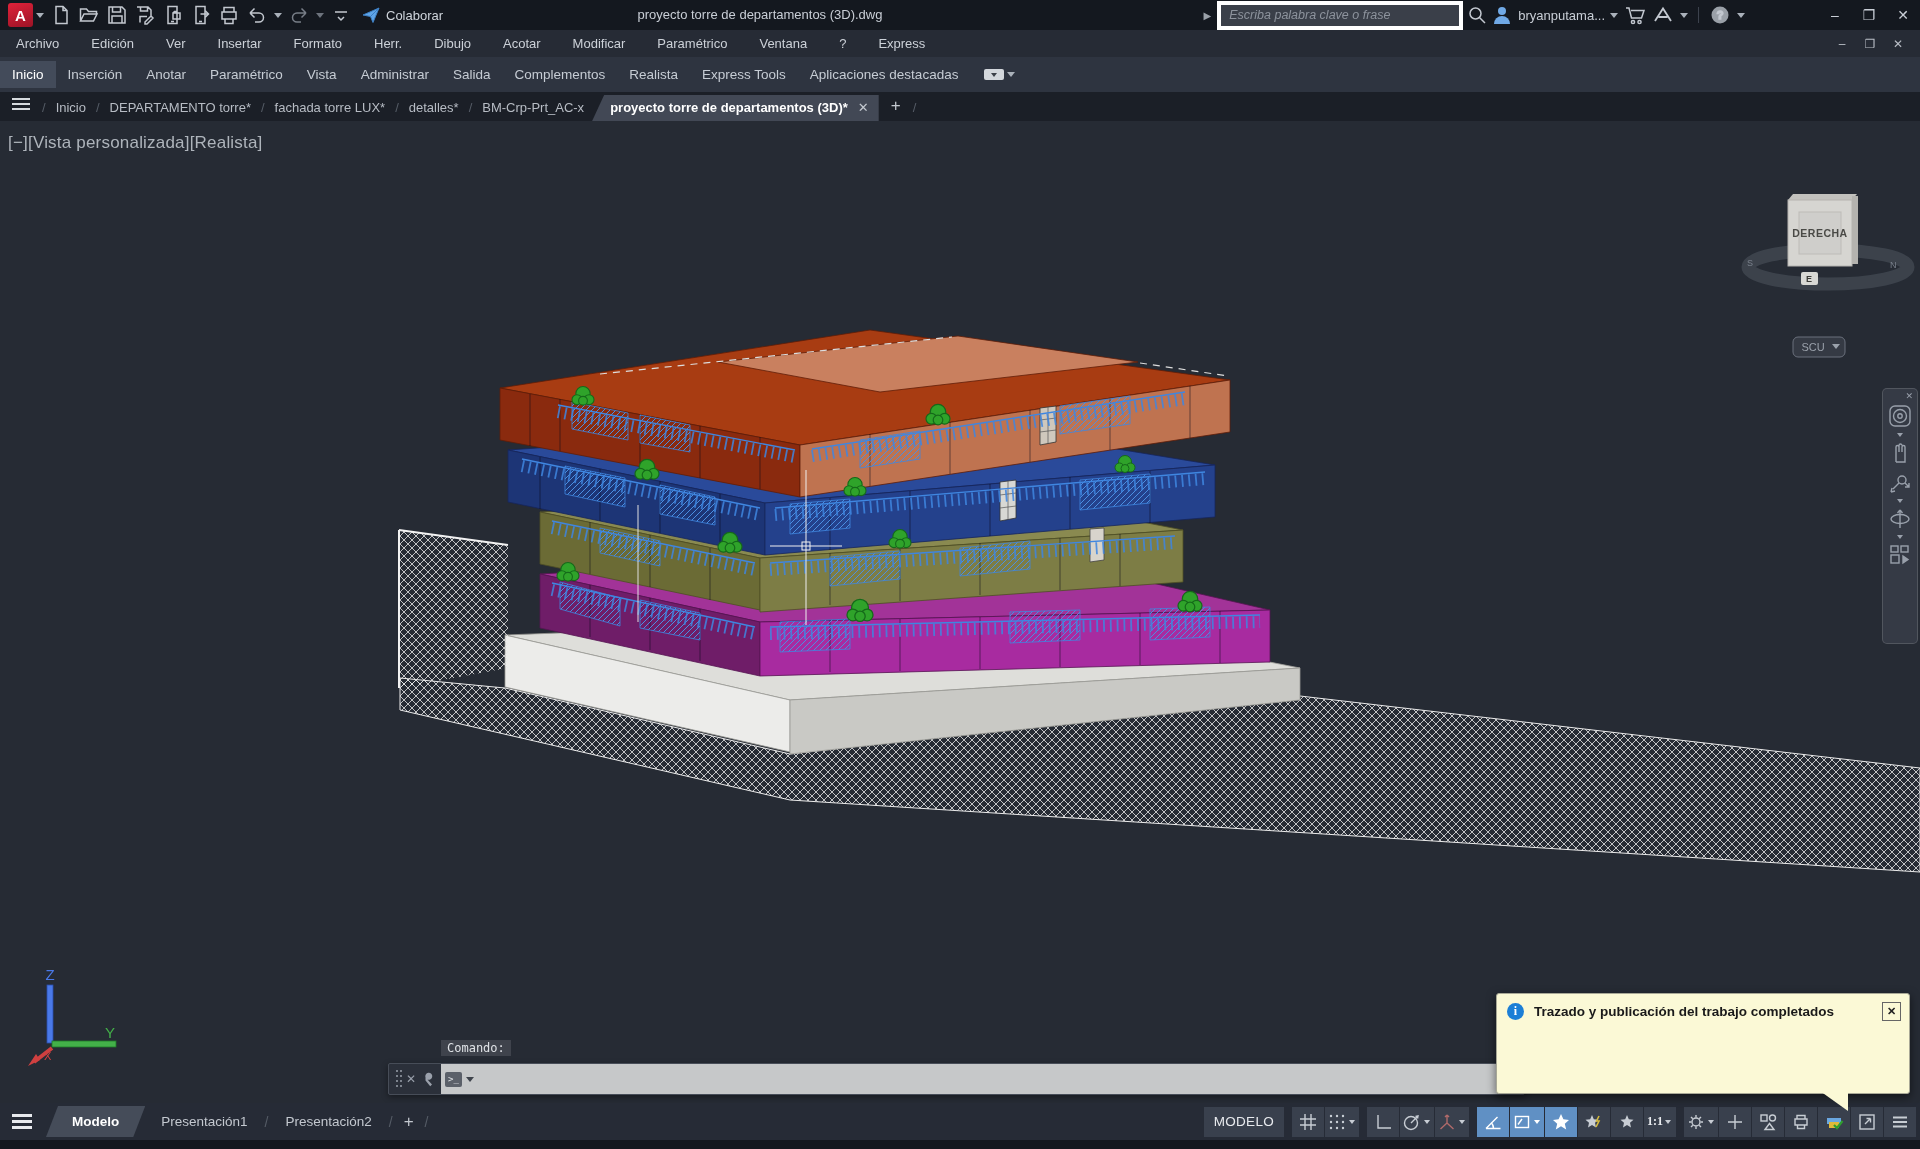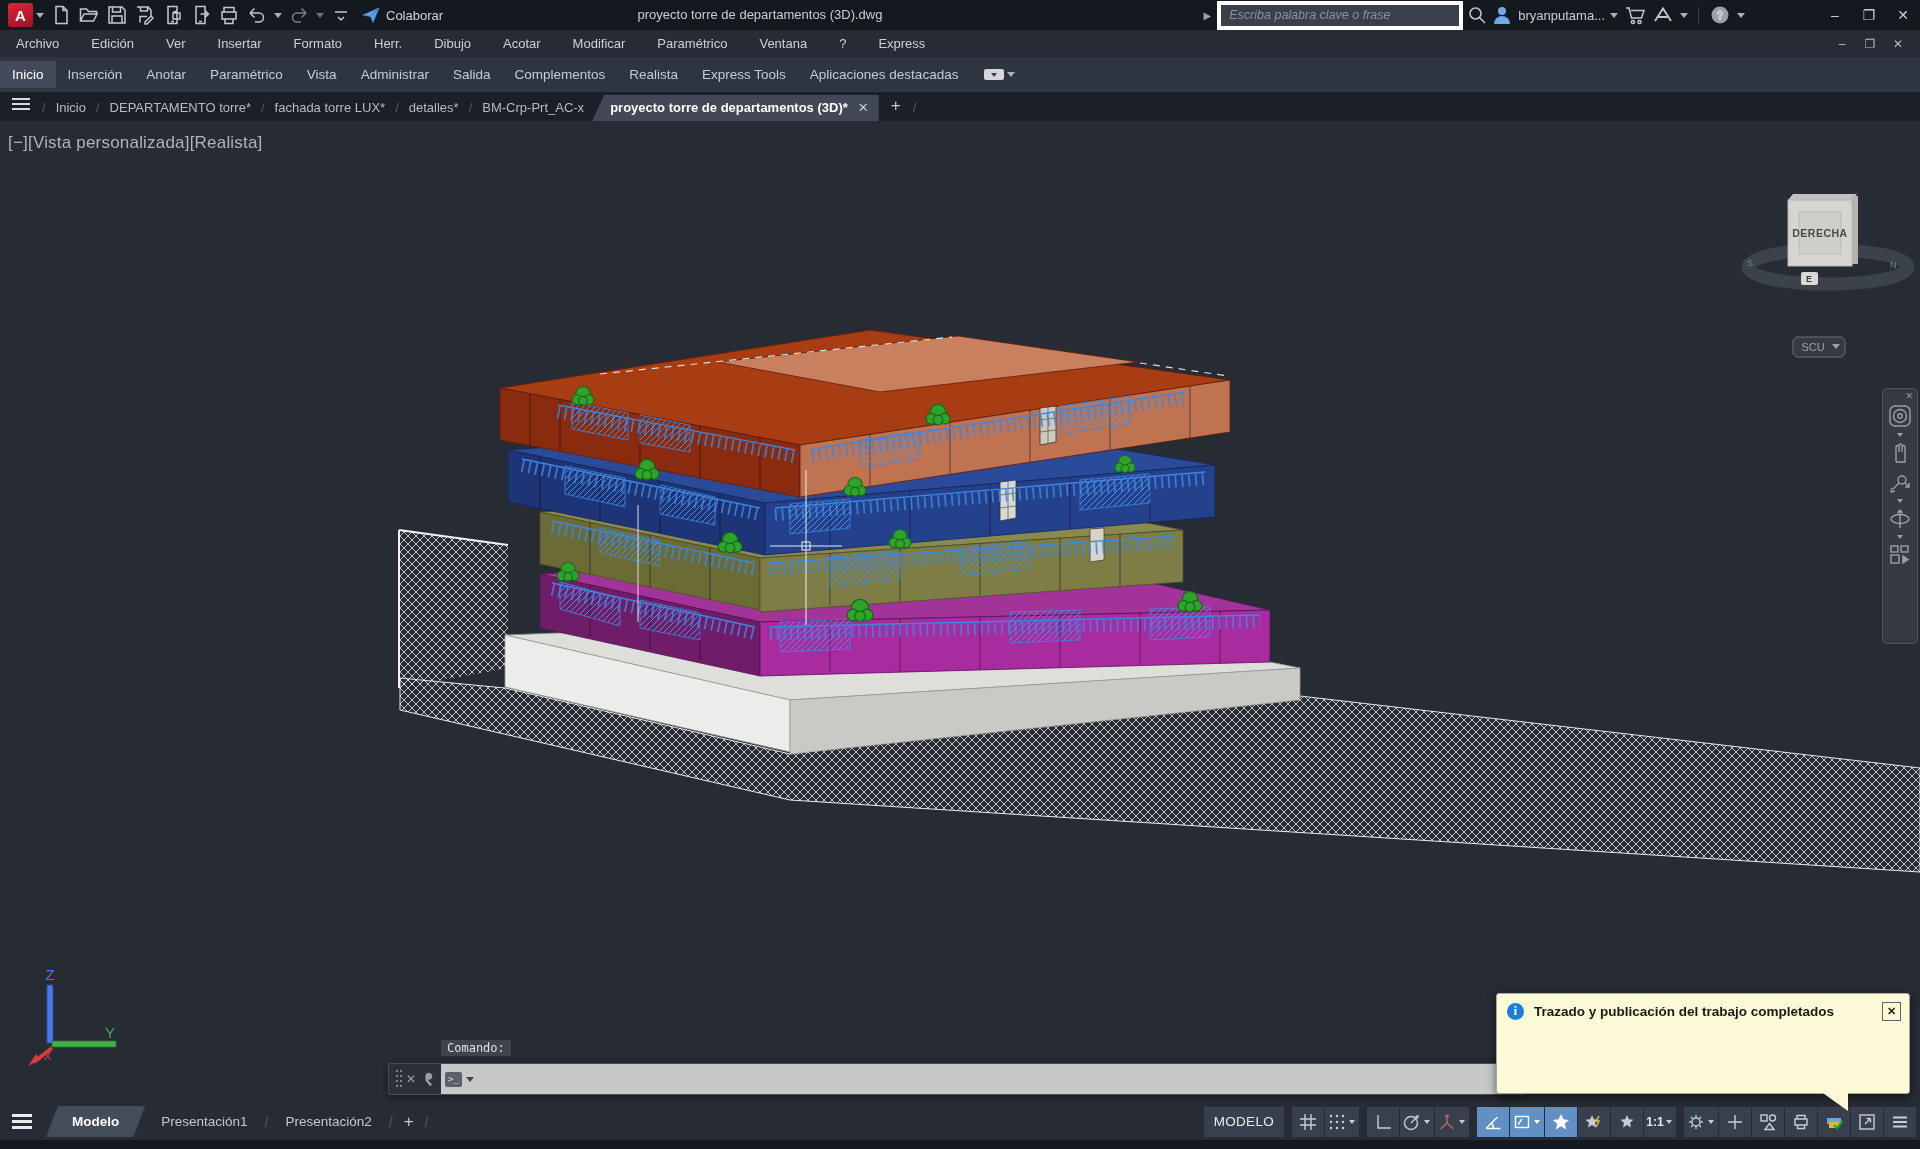--- a/index.html
+++ b/index.html
@@ -101,21 +101,21 @@
   #bottomstrip{left:0;top:1140px;width:1920px;height:9px;background:#14181f;}
   .lham i{display:block;width:20px;height:2.5px;background:#e8eaee;margin:3.5px 0;}
   .lham{margin:0 14px 0 12px;}
   .ltab{color:#c3c8cf;font-size:13.5px;padding:8px 16px;}
   .ltab.active{background:#454c59;color:#fff;font-weight:bold;
      clip-path:polygon(12px 0,100% 0,calc(100% - 12px) 100%,0 100%);padding:8px 26px;}
   .lslash{color:#555c66;font-size:14px;padding:0 1px;}
   .lplus{color:#c3c8cf;font-size:17px;padding:0 10px;}
   #sb-right{position:absolute;right:4px;top:3px;display:flex;align-items:center;height:31px;}
   .sbtn{height:30px;min-width:28px;background:#39404d;display:flex;align-items:center;
-     justify-content:center;margin-left:1px;padding:0 2px;}
+     justify-content:center;margin-left:1px;padding:0 2px;font-family:Liberation Serif, serif;}
   .sbtn.blue{background:#6090c4;}
   .sbtn svg{stroke:#c8cdd4;fill:none;stroke-width:1.4;}
   .sbtn.blue svg{stroke:#fff;}
   .sbtn .scaret{width:0;height:0;border-left:3.5px solid transparent;border-right:3.5px solid transparent;
      border-top:4.5px solid #c8cdd4;margin:0 2px;}
   #sb-modelo{color:#e8eaee;font-size:13.5px;background:#39404d;height:30px;display:flex;
      align-items:center;padding:0 10px;letter-spacing:.3px;}
   .sgap{width:7px;}
   #sb-scale{color:#e8eaee;font-size:12px;font-weight:bold;}
 </style>

